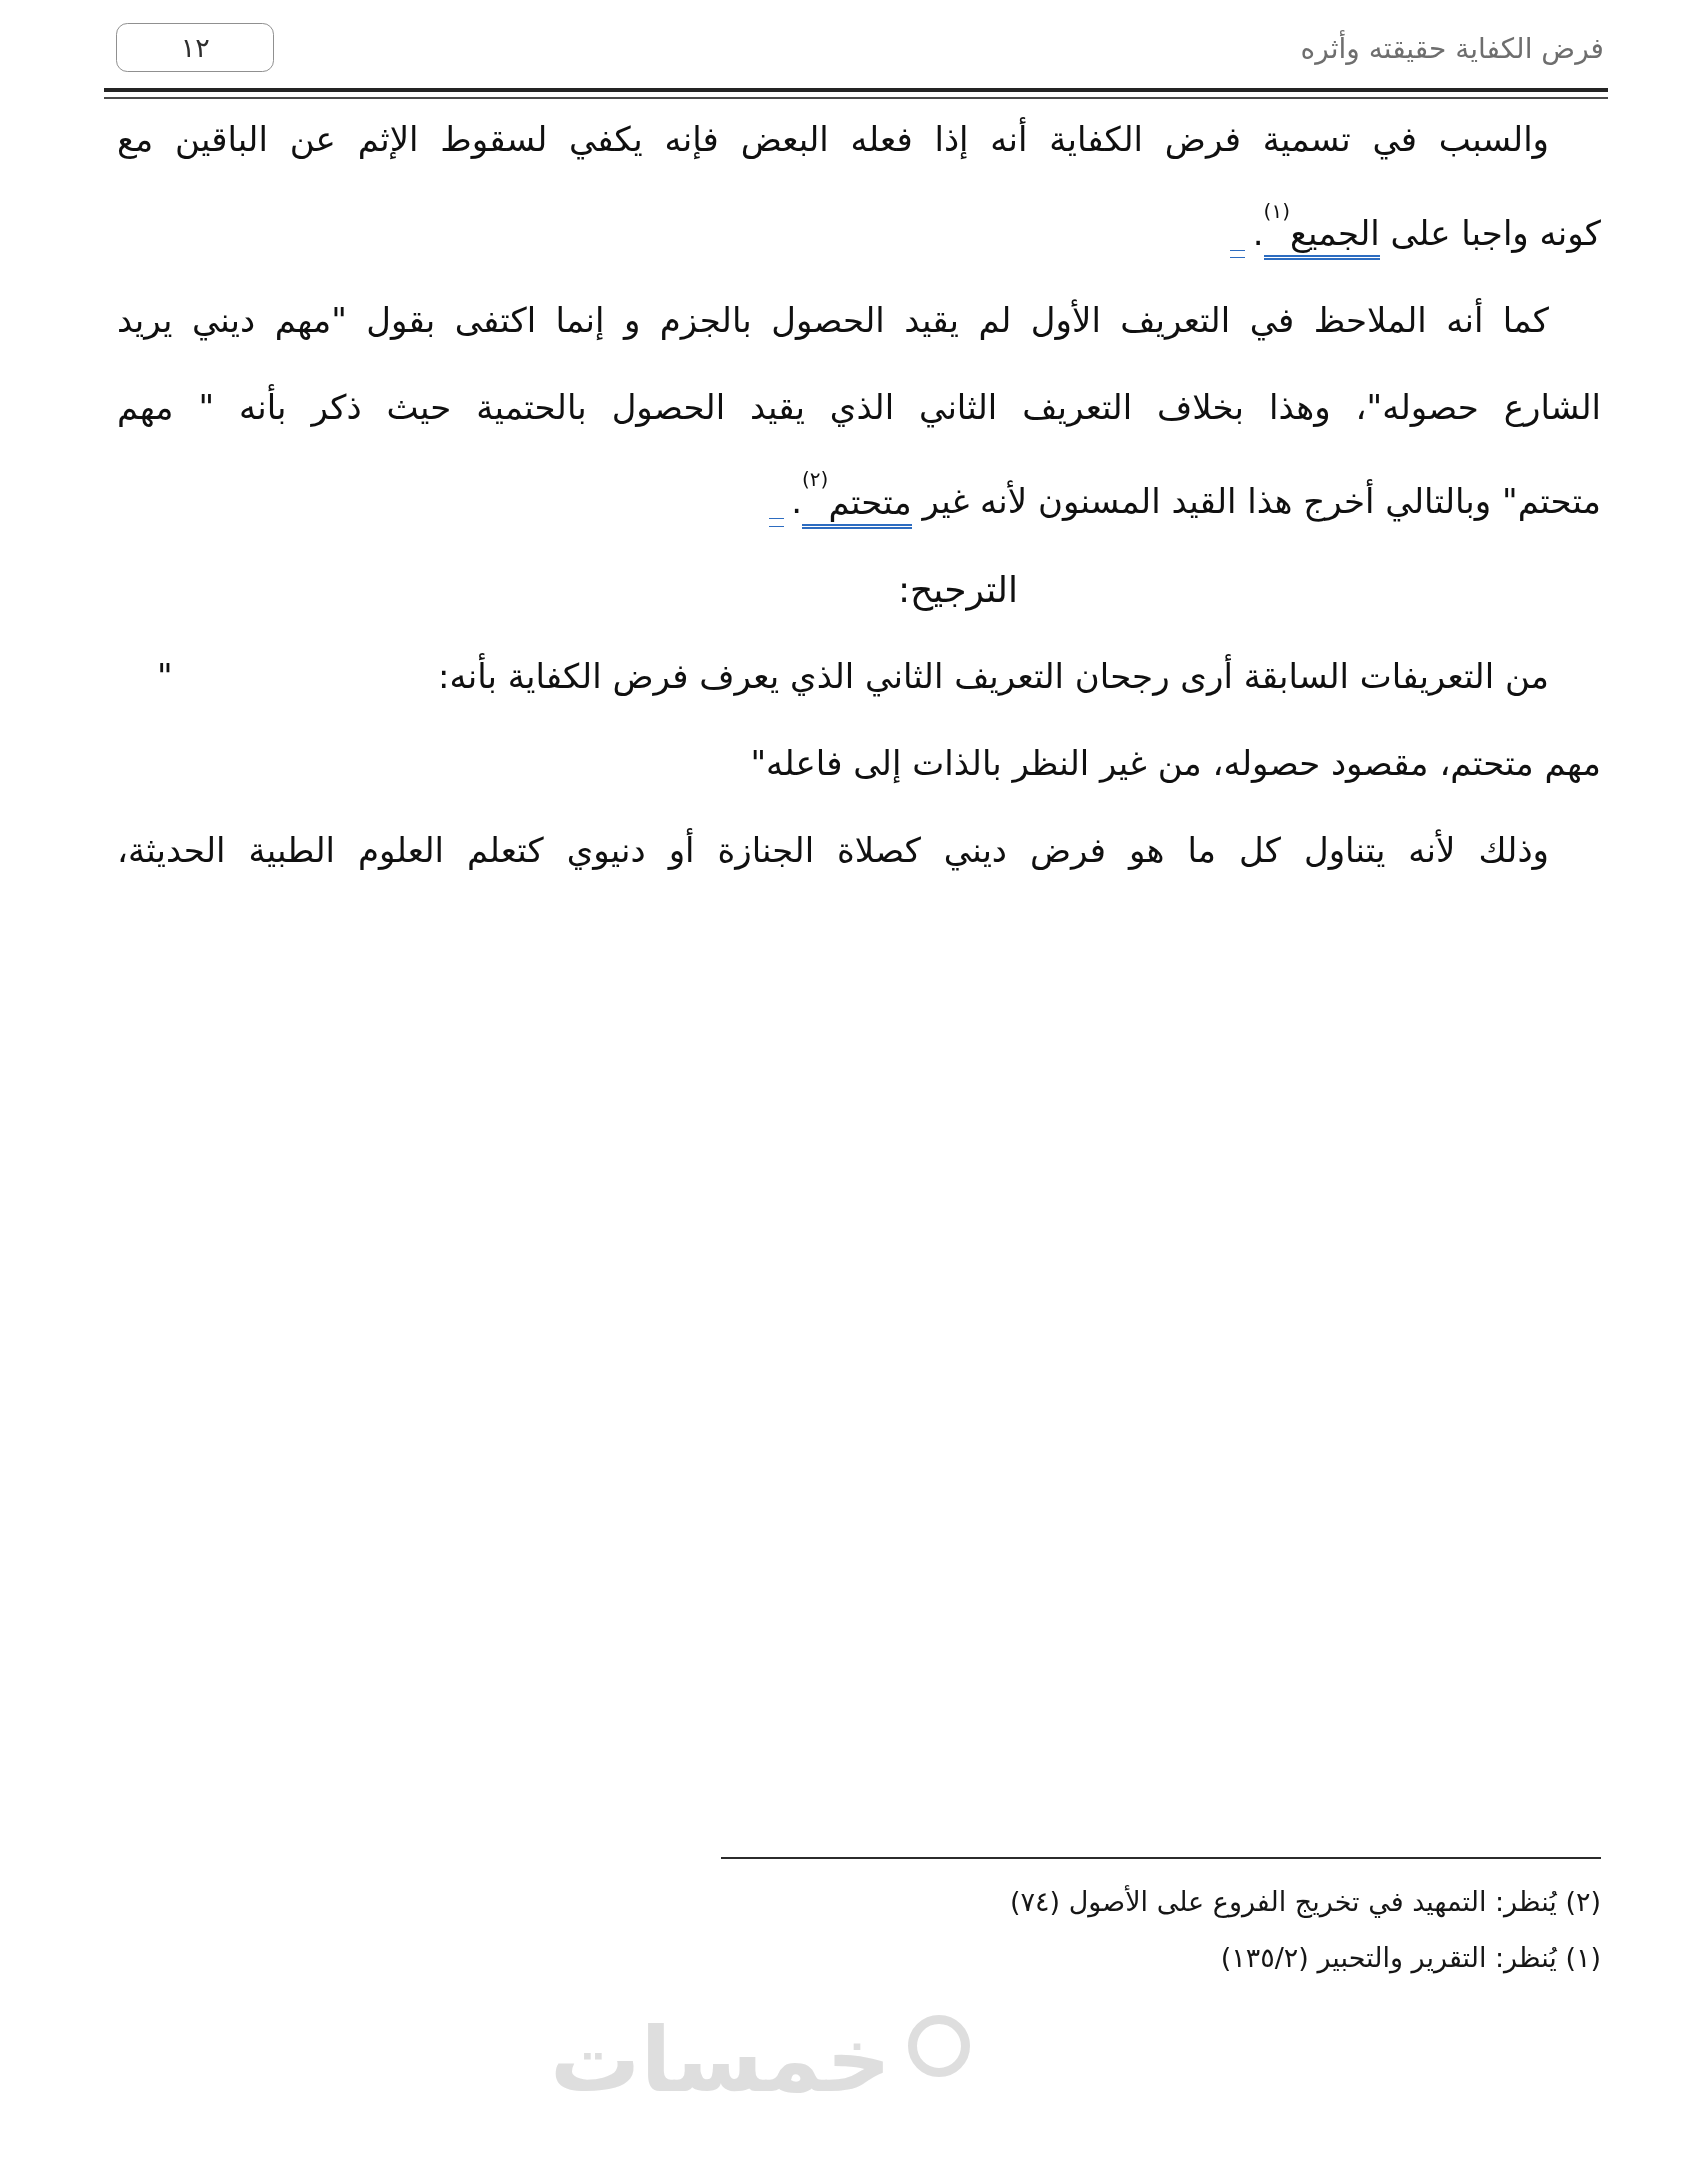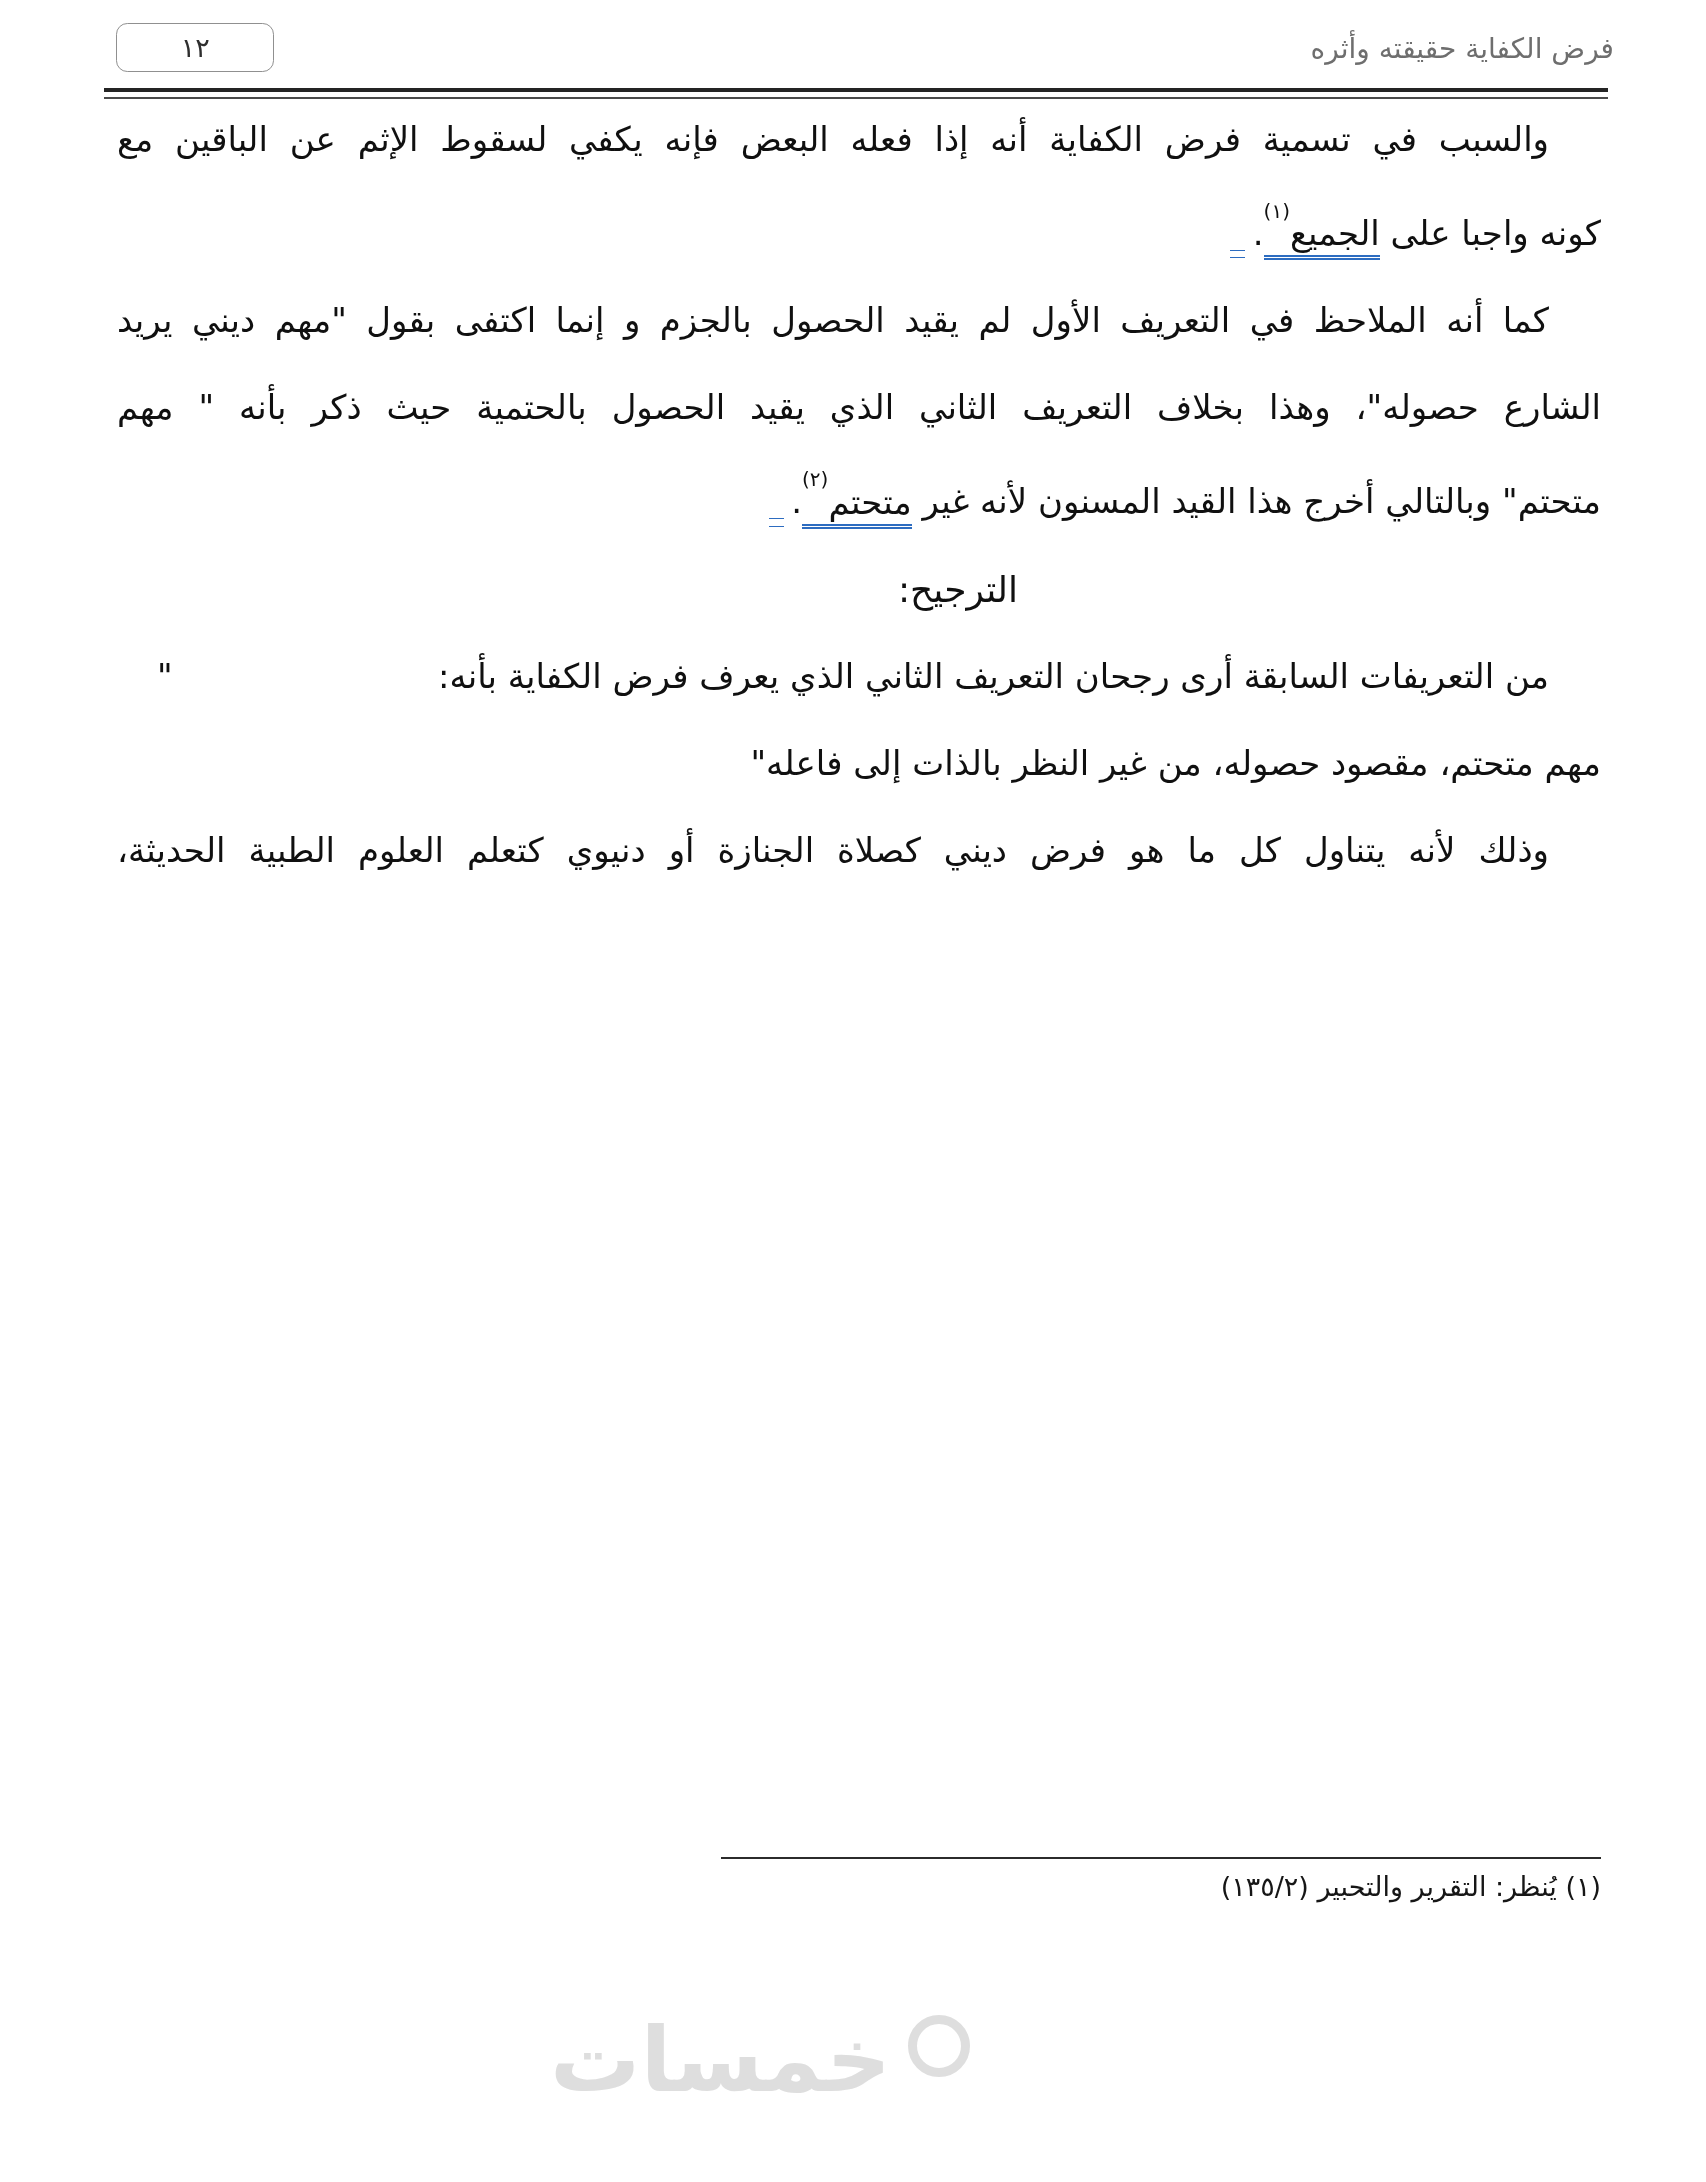--- a/index.html
+++ b/index.html
@@ -6,21 +6,21 @@
   .page{
     position:relative;
     width:1706px;height:2183px;
     background:#ffffff;
     overflow:hidden;
     font-family:"DejaVu Sans", sans-serif;
     color:#151515;
     margin:0 auto;
   }
   
-  .header{position:absolute;top:21px;left:105px;right:92px;height:58px;}
+  .header{position:absolute;top:21px;left:105px;right:102px;height:58px;}
   .pagenum-box{
     position:absolute;left:11.3px;top:1.9px;width:158px;height:49px;
     border:1.9px solid #909090;border-radius:11.3px;
     display:flex;align-items:center;justify-content:center;
     font-size:27px;color:#2e2e2e;box-sizing:border-box;
   }
   .header-title{position:absolute;right:0;top:11.3px;font-size:28px;color:#6e6e6e;direction:rtl;}
   .rule-thick{position:absolute;left:104px;right:98px;top:88px;height:3.8px;background:#242424;}
   .rule-thin{position:absolute;left:104px;right:98px;top:97px;height:1.9px;background:#4a4a4a;}
 
@@ -92,20 +92,21 @@
       <span class="p3-quote">"</span>
     </div>
     <div class="line startline">مهم متحتم، مقصود حصوله، من غير النظر بالذات إلى فاعله"</div>
 
     <div class="line full indent">وذلك لأنه يتناول كل ما هو فرض ديني كصلاة الجنازة أو دنيوي كتعلم العلوم الطبية الحديثة،</div>
 
   </div>
 
   <div class="footnotes">
     <div class="fn-rule"></div>
+    <div class="fn-line first">(٢) يُنظر: التمهيد في تخريج الفروع على الأصول (٧٤)</div>
     <div class="fn-line">(١) يُنظر: التقرير والتحبير (١٣٥/٢)</div>
   </div>
 
   <div class="watermark">
     <div class="wm-ring"></div>
     <div class="wm-text">خمسات</div>
   </div>
 
 </div>
 

